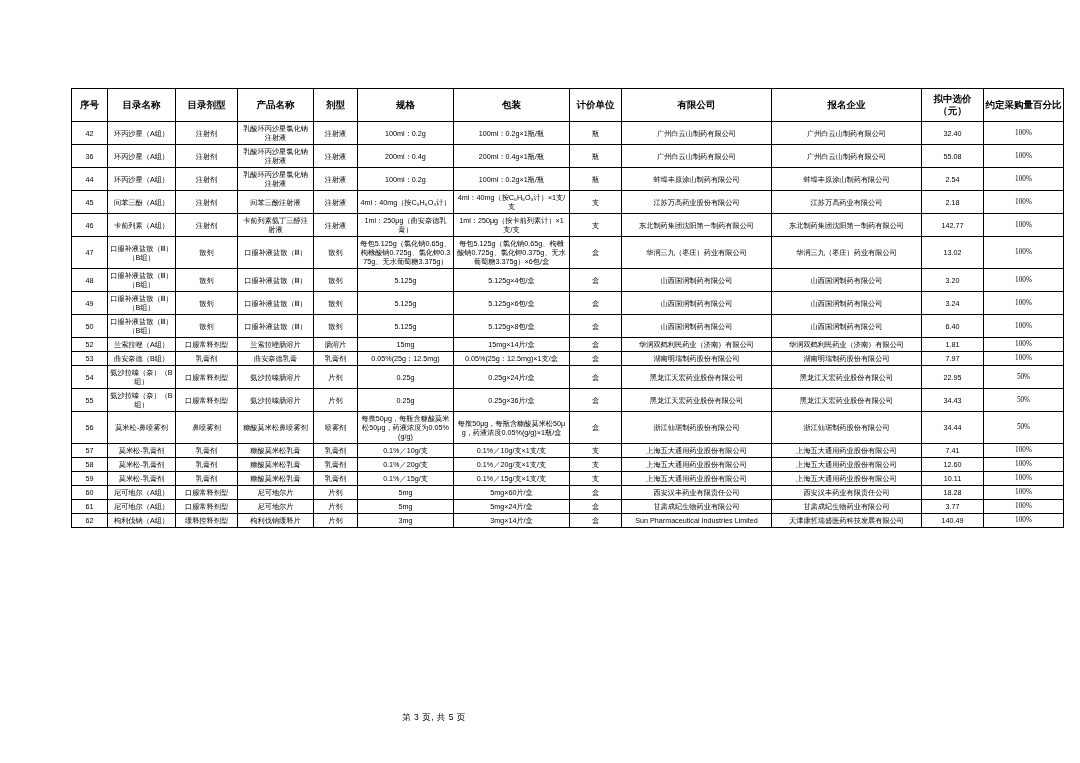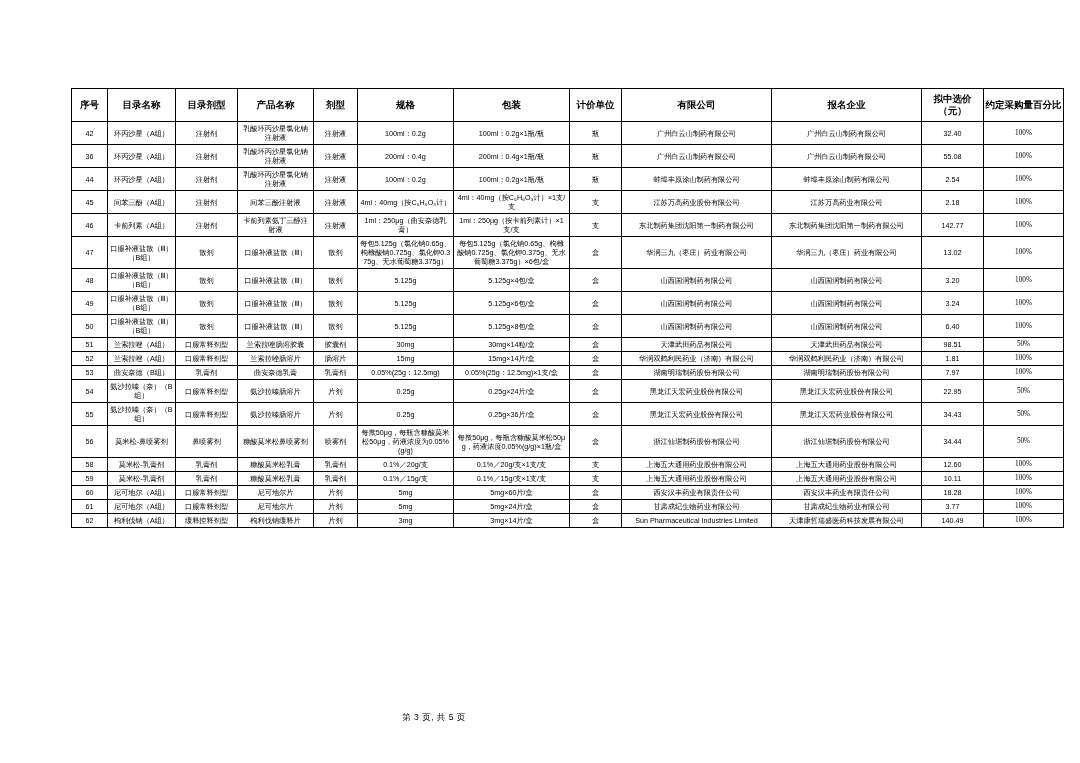--- a/index.html
+++ b/index.html
@@ -233,34 +233,20 @@
             <td>散剂</td>
             <td>5.125g</td>
             <td>5.125g×8包/盒</td>
             <td>盒</td>
             <td>山西国润制药有限公司</td>
             <td>山西国润制药有限公司</td>
             <td class="price">6.40</td>
             <td class="pct">100%</td>
           </tr>
           <tr>
-            <td class="num">51</td>
-            <td>兰索拉唑（A组）</td>
-            <td>口服常释剂型</td>
-            <td>兰索拉唑肠溶胶囊</td>
-            <td>胶囊剂</td>
-            <td>30mg</td>
-            <td>30mg×14粒/盒</td>
-            <td>盒</td>
-            <td>天津武田药品有限公司</td>
-            <td>天津武田药品有限公司</td>
-            <td class="price">98.51</td>
-            <td class="pct">50%</td>
-          </tr>
-          <tr>
             <td class="num">52</td>
             <td>兰索拉唑（A组）</td>
             <td>口服常释剂型</td>
             <td>兰索拉唑肠溶片</td>
             <td>肠溶片</td>
             <td>15mg</td>
             <td>15mg×14片/盒</td>
             <td>盒</td>
             <td>华润双鹤利民药业（济南）有限公司</td>
             <td>华润双鹤利民药业（济南）有限公司</td>
@@ -315,20 +301,34 @@
             <td>鼻喷雾剂</td>
             <td>糠酸莫米松鼻喷雾剂</td>
             <td>喷雾剂</td>
             <td>每揿50μg，每瓶含糠酸莫米松50μg，药液浓度为0.05%(g/g)</td>
             <td>每揿50μg，每瓶含糠酸莫米松50μg，药液浓度0.05%(g/g)×1瓶/盒</td>
             <td>盒</td>
             <td>浙江仙琚制药股份有限公司</td>
             <td>浙江仙琚制药股份有限公司</td>
             <td class="price">34.44</td>
             <td class="pct">50%</td>
+          </tr>
+          <tr>
+            <td class="num">57</td>
+            <td>莫米松-乳膏剂</td>
+            <td>乳膏剂</td>
+            <td>糠酸莫米松乳膏</td>
+            <td>乳膏剂</td>
+            <td>0.1%／10g/支</td>
+            <td>0.1%／10g/支×1支/支</td>
+            <td>支</td>
+            <td>上海五大通用药业股份有限公司</td>
+            <td>上海五大通用药业股份有限公司</td>
+            <td class="price">7.41</td>
+            <td class="pct">100%</td>
           </tr>
           <tr>
             <td class="num">58</td>
             <td>莫米松-乳膏剂</td>
             <td>乳膏剂</td>
             <td>糠酸莫米松乳膏</td>
             <td>乳膏剂</td>
             <td>0.1%／20g/支</td>
             <td>0.1%／20g/支×1支/支</td>
             <td>支</td>

